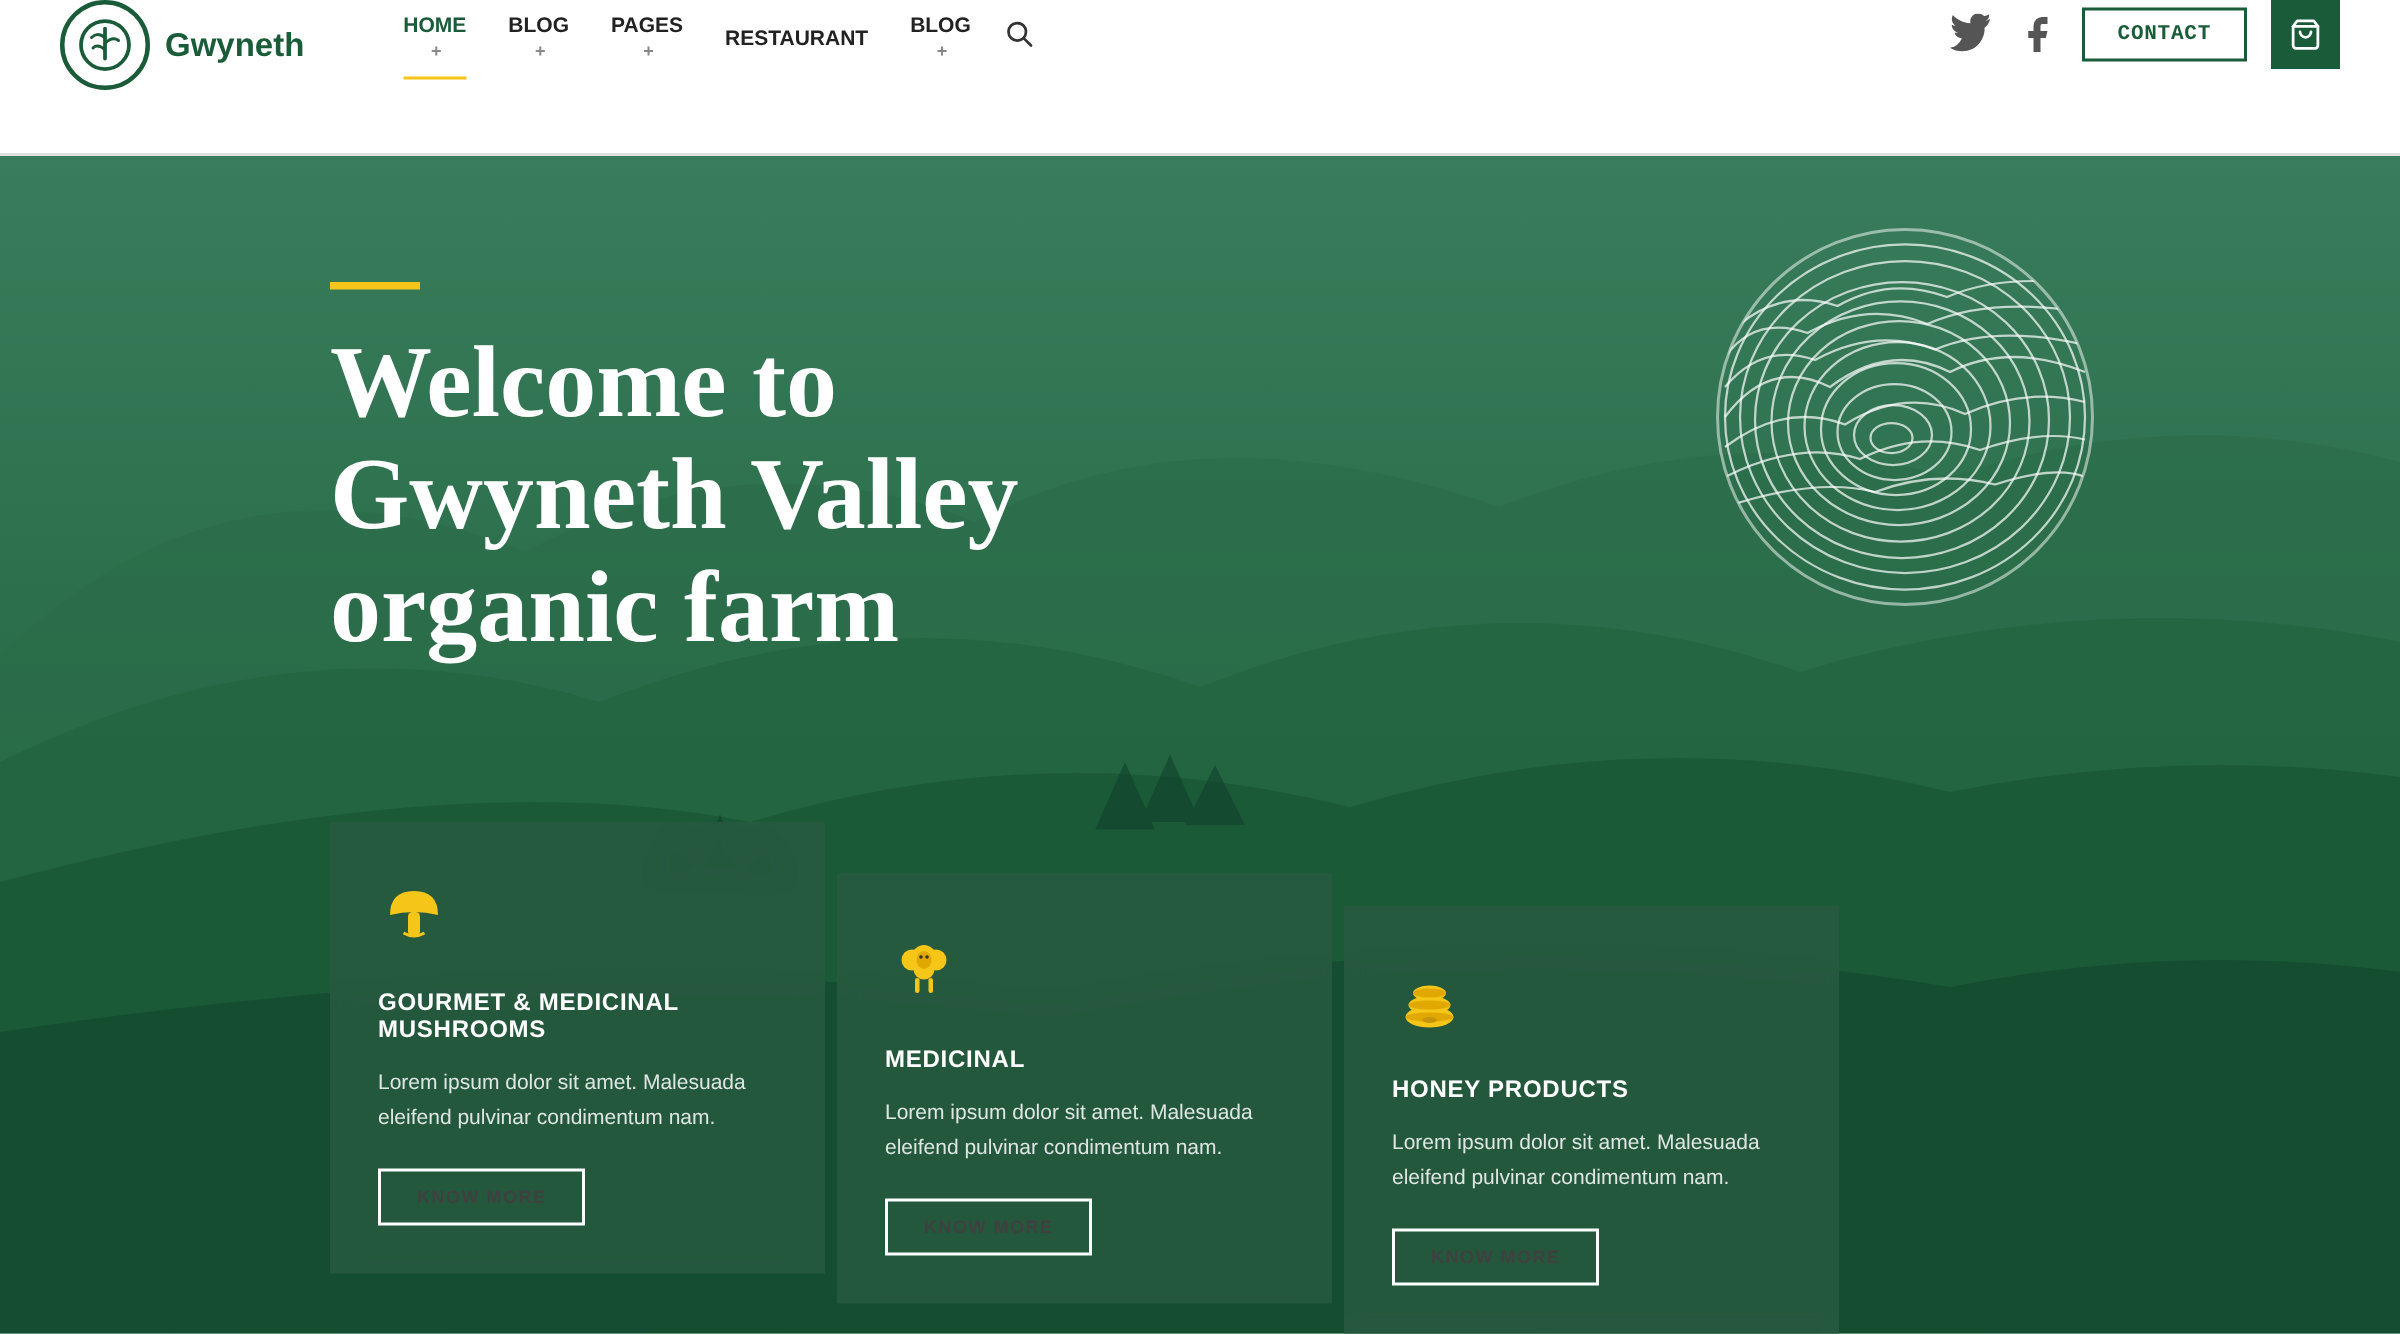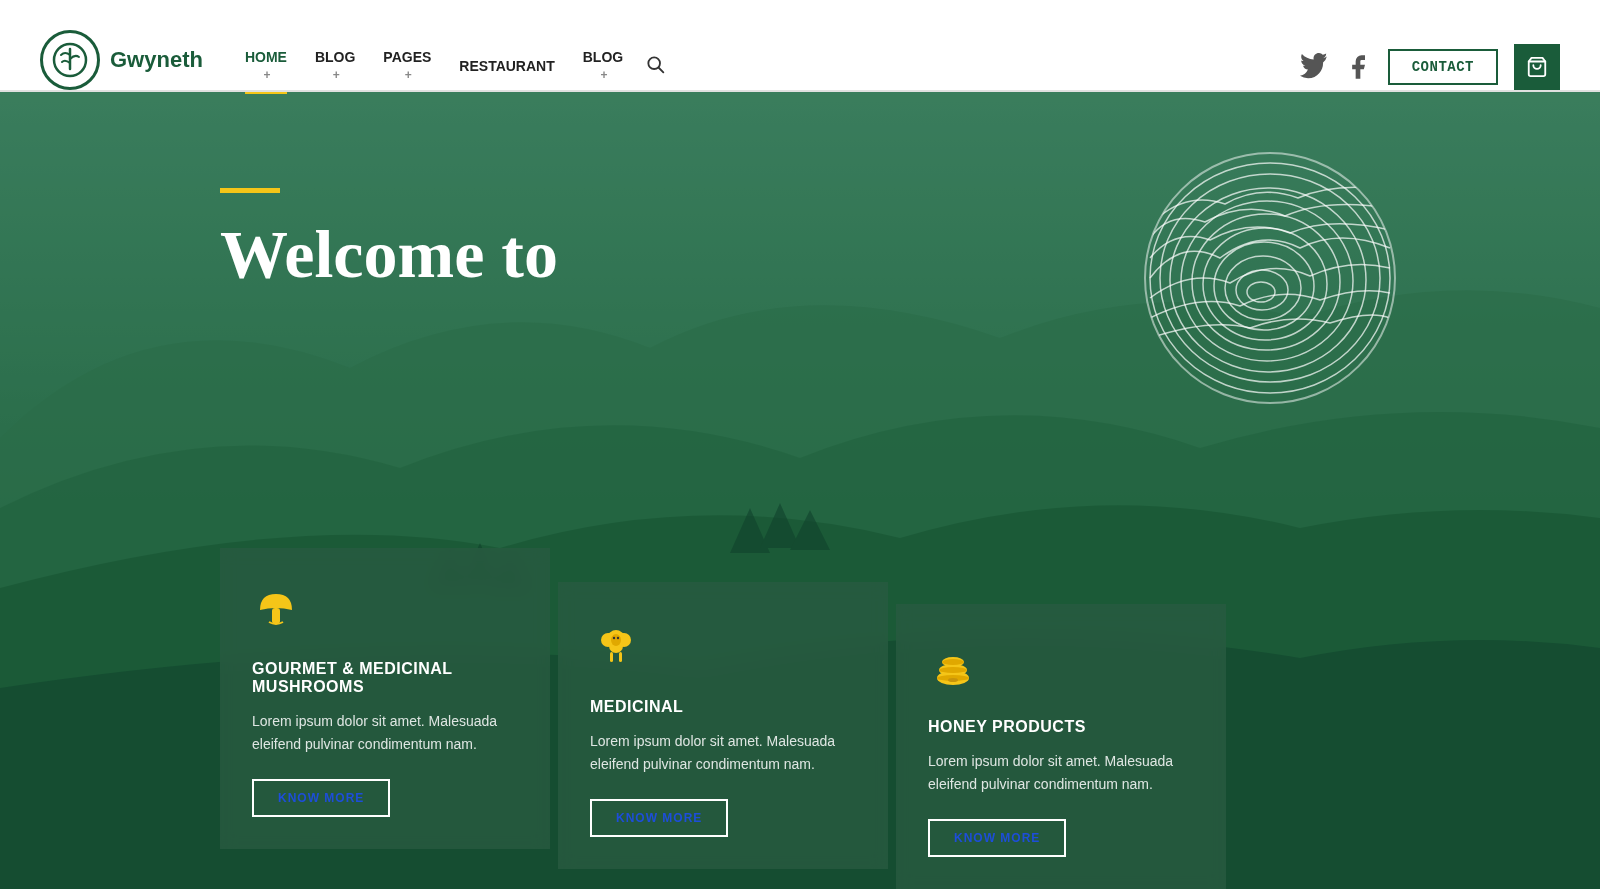--- a/index.html
+++ b/index.html
@@ -1,25 +1,26 @@
 <!DOCTYPE html>
 <html><head>
   <meta charset="utf-8">
   <style>
     * { margin: 0; padding: 0; box-sizing: border-box; }
     body { font-family: 'Georgia', serif; width: 1600px; min-height: 889px; overflow-x: hidden; }
 
     
     .top-bar {
-      position: fixed; top: 0; left: 0; right: 0; height: 92px;
+      position: fixed; top: 0; left: 0; right: 0; height: 104px;
       background: #fff;
-      display: flex; align-items: flex-end;
+      display: flex; align-items: flex-start;
       padding: 0 40px;
       z-index: 100;
       border-bottom: 2px solid #e0e0e0;
+      gap: 24px;
     }
     .logo-wrap {
       display: flex; align-items: center; gap: 10px; margin-right: 30px;
     }
     .logo-circle {
       width: 60px; height: 60px;
       border: 3px solid #1a5c3a;
       border-radius: 50%;
       display: flex; align-items: center; justify-content: center;
       position: relative;
@@ -120,21 +121,21 @@
     .card-title {
       font-family: Arial, sans-serif; font-size: 16px; font-weight: 800;
       letter-spacing: 0.5px; margin-bottom: 14px; color: #fff;
     }
     .card-desc {
       font-family: Arial, sans-serif; font-size: 14px; line-height: 1.6;
       color: rgba(255,255,255,0.85); margin-bottom: 24px;
     }
     .know-more-btn {
       border: 2px solid #fff; background: transparent;
-      color: #1d4ed8; font-family: Arial, sans-serif;
+      color: #404040; font-family: Arial, sans-serif;
       font-size: 12px; font-weight: 800; letter-spacing: 1px;
       padding: 10px 24px; cursor: pointer;
     }
   </style>
 </head>
 <body>
 
 <header class="top-bar">
   <div class="logo-wrap">
     <div class="logo-circle">
@@ -244,21 +245,22 @@
       <path d="M810 422 L790 462 L830 462Z"></path>
     </g>
 
     <rect width="1600" height="801" fill="rgba(20,70,50,0.45)"></rect>
   </svg>
 
   <div class="hero-content">
     <div class="hero-accent-line"></div>
     <h1 class="hero-title">
       <span>Welcome to</span><br>
-      <br>
+      <span>Gwyneth Valley</span><br>
+      <span>organic farm</span>
     </h1>
   </div>
 
   <div class="topo-circle">
     <svg viewBox="0 0 260 260" fill="none" xmlns="http://www.w3.org/2000/svg">
       <clipPath id="circleClip">
         <circle cx="130" cy="130" r="125"></circle>
       </clipPath>
       <g clip-path="url(#circleClip)">
 

